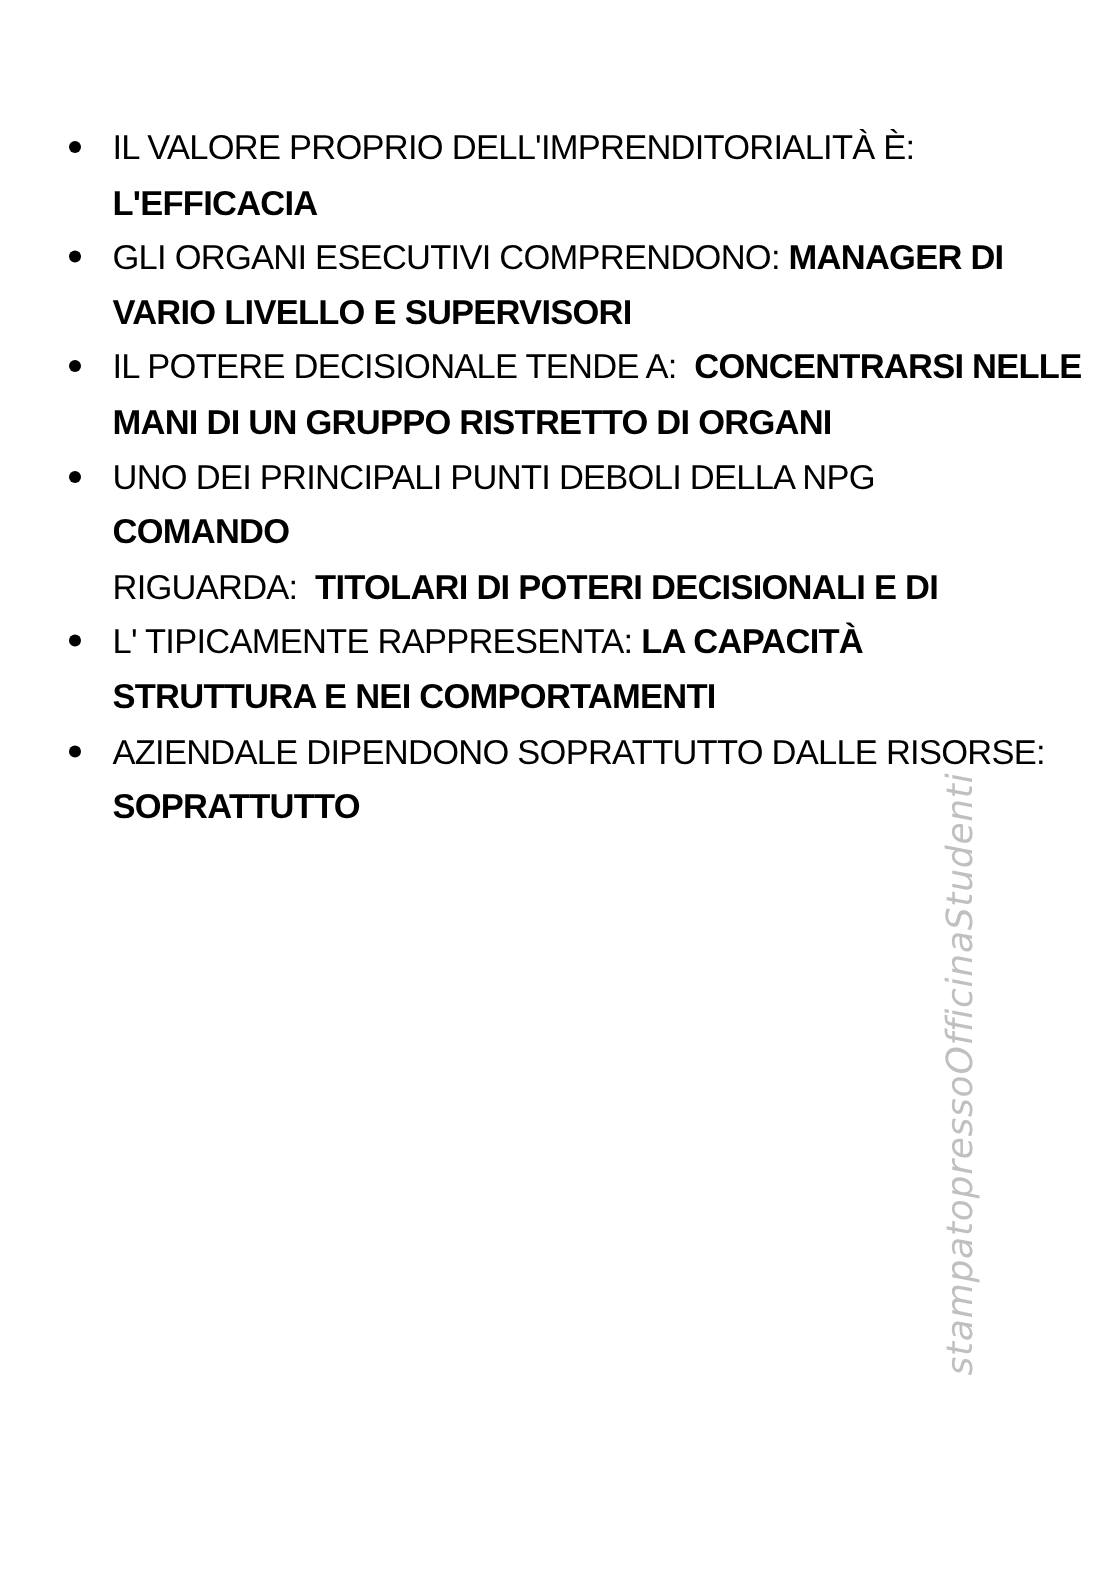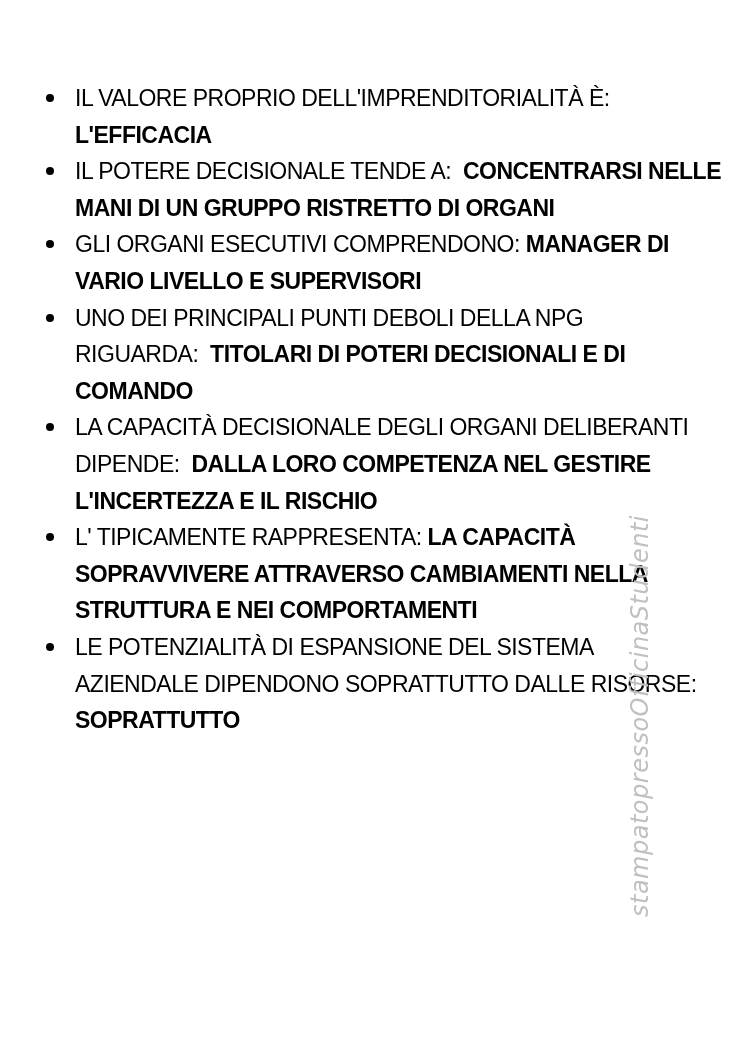--- a/index.html
+++ b/index.html
@@ -72,47 +72,39 @@
 
 <div class="page" style="background: rgb(255, 255, 255); color: rgb(0, 0, 0);">
   <ul class="qa-list">
       <li class="qa-item">
         <span class="bullet-dot"></span>
         <div class="line"><span class="run">IL VALORE PROPRIO DELL'IMPRENDITORIALITÀ È:</span></div>
         <div class="line"><span class="run bold">L'EFFICACIA</span></div>
       </li>
       <li class="qa-item">
         <span class="bullet-dot"></span>
+        <div class="line"><span class="run">GLI ORGANI ESECUTIVI COMPRENDONO: </span><span class="run bold">MANAGER DI</span></div>
+        <div class="line"><span class="run bold">VARIO LIVELLO E SUPERVISORI</span></div>
+      </li>
+      <li class="qa-item">
+        <span class="bullet-dot"></span>
         <div class="line"><span class="run">IL POTERE DECISIONALE TENDE A:  </span><span class="run bold">CONCENTRARSI NELLE</span></div>
         <div class="line"><span class="run bold">MANI DI UN GRUPPO RISTRETTO DI ORGANI</span></div>
       </li>
       <li class="qa-item">
         <span class="bullet-dot"></span>
-        <div class="line"><span class="run">GLI ORGANI ESECUTIVI COMPRENDONO: </span><span class="run bold">MANAGER DI</span></div>
-        <div class="line"><span class="run bold">VARIO LIVELLO E SUPERVISORI</span></div>
-      </li>
-      <li class="qa-item">
-        <span class="bullet-dot"></span>
         <div class="line"><span class="run">UNO DEI PRINCIPALI PUNTI DEBOLI DELLA NPG</span></div>
+        <div class="line"><span class="run bold">COMANDO</span></div>
         <div class="line"><span class="run">RIGUARDA:  </span><span class="run bold">TITOLARI DI POTERI DECISIONALI E DI</span></div>
-        <div class="line"><span class="run bold">COMANDO</span></div>
-      </li>
-      <li class="qa-item">
-        <span class="bullet-dot"></span>
-        <div class="line"><span class="run">LA CAPACITÀ DECISIONALE DEGLI ORGANI DELIBERANTI</span></div>
-        <div class="line"><span class="run">DIPENDE:  </span><span class="run bold">DALLA LORO COMPETENZA NEL GESTIRE</span></div>
-        <div class="line"><span class="run bold">L'INCERTEZZA E IL RISCHIO</span></div>
       </li>
       <li class="qa-item">
         <span class="bullet-dot"></span>
         <div class="line"><span class="run">L' TIPICAMENTE RAPPRESENTA: </span><span class="run bold">LA CAPACITÀ</span></div>
-        <div class="line"><span class="run bold">SOPRAVVIVERE ATTRAVERSO CAMBIAMENTI NELLA</span></div>
         <div class="line"><span class="run bold">STRUTTURA E NEI COMPORTAMENTI</span></div>
       </li>
       <li class="qa-item">
         <span class="bullet-dot"></span>
-        <div class="line"><span class="run">LE POTENZIALITÀ DI ESPANSIONE DEL SISTEMA</span></div>
         <div class="line"><span class="run">AZIENDALE DIPENDONO SOPRATTUTTO DALLE RISORSE:</span></div>
         <div class="line"><span class="run bold">SOPRATTUTTO</span></div>
       </li>
     </ul>
   <div class="watermark" style="color: rgb(192, 192, 192);">stampatopressoOfficinaStudenti</div>
 </div>
 
 </body></html>

